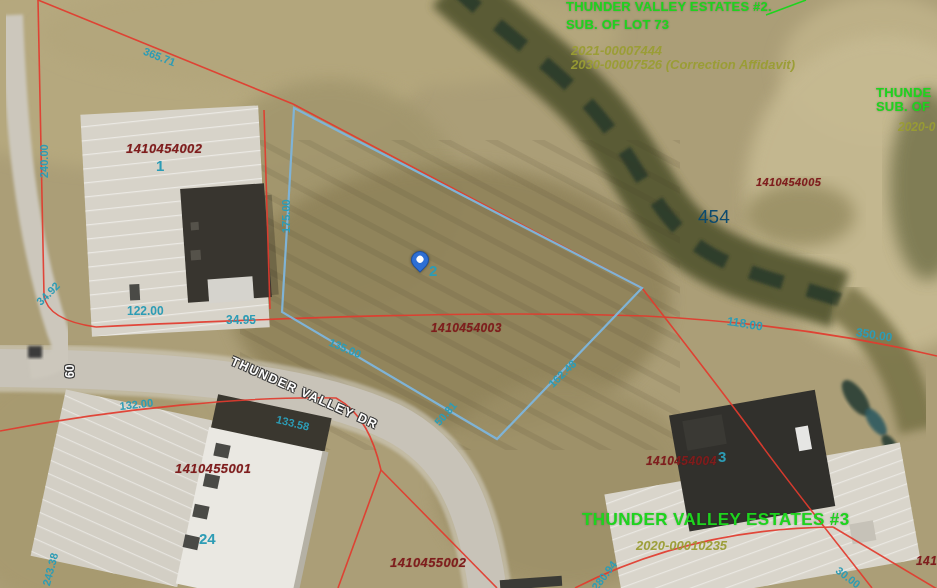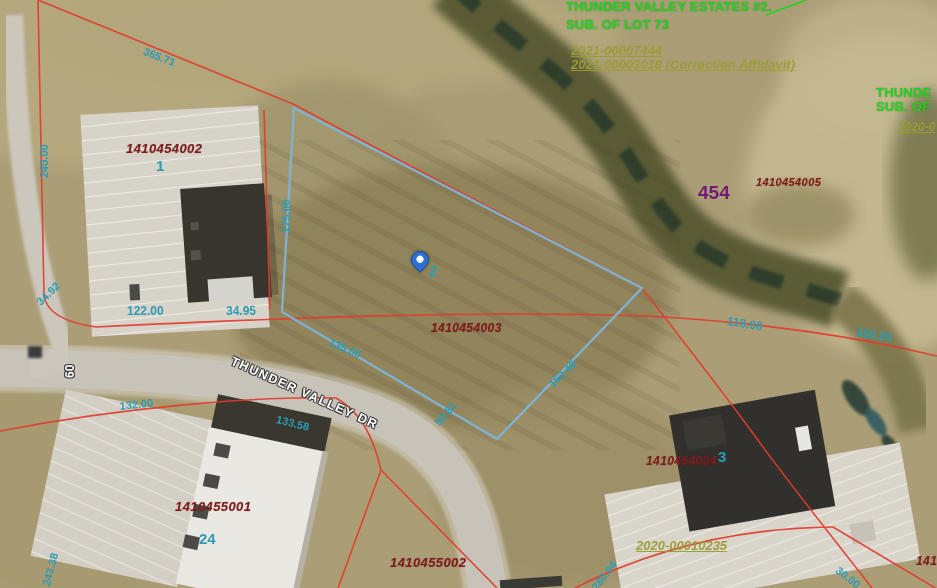--- a/index.html
+++ b/index.html
@@ -3,24 +3,24 @@
 <meta charset="utf-8">
 <style>
   html,body{margin:0;padding:0;background:#222;}
   #map{position:relative;width:937px;height:588px;overflow:hidden;background:#ab9e77;
        font-family:"Liberation Sans",sans-serif;}
   #map svg{position:absolute;left:0;top:0;}
   .lbl{position:absolute;white-space:pre;transform-origin:0 0;line-height:1.1;pointer-events:none;}
   .green{color:#1ed41e;font-weight:bold;font-size:13px;letter-spacing:.2px;
          text-shadow:0 0 2px rgba(0,50,0,.35);}
   .green-big{font-size:17px;letter-spacing:.4px;}
-  .olive{color:#9a9d33;font-style:italic;font-size:13px;font-weight:bold;opacity:.95;text-decoration:underline;}
+  .olive{color:#9a9d33;font-style:italic;font-size:13px;font-weight:bold;opacity:.95;}
   .red-id{color:#7f1d1d;font-style:italic;font-weight:bold;font-size:12px;letter-spacing:.4px;
           text-shadow:0 0 1px rgba(100,0,0,.4);}
-  .red-454{color:#701a75;font-weight:bold;font-size:19px;font-style:normal;}
+  .red-454{color:#0c4a6e;font-weight:normal;font-size:19px;font-style:normal;margin-top:24px;}
   .teal{color:#2d9cb5;font-weight:bold;}
   .lot-num{font-size:15px;}
   .dim{font-size:11px;}
   .road-name{color:#fff;font-weight:bold;font-size:12.5px;letter-spacing:1.5px;
     text-shadow:-1px -1px 0 #3a3a3a,1px -1px 0 #3a3a3a,-1px 1px 0 #3a3a3a,1px 1px 0 #3a3a3a;}
   .road-num{color:#fff;font-weight:bold;font-size:12px;
     text-shadow:-1px -1px 0 #3a3a3a,1px -1px 0 #3a3a3a,-1px 1px 0 #3a3a3a,1px 1px 0 #3a3a3a;}
   .pin{position:absolute;left:411px;top:251px;width:16px;height:16px;background:#2e6fd4;
        border:1px solid #1d4f9e;border-radius:50% 50% 0 50%;transform:rotate(45deg);
        box-shadow:0 0 3px rgba(0,0,0,.45);cursor:pointer;}
@@ -143,43 +143,44 @@
       <path d="M833,527 L937,589"></path>
       <path d="M264,110 L270,309"></path>
     </g>
     <path d="M294,108 L642,288 L497,439 L282,312 Z" stroke="#7fb3d6" stroke-width="2.2" fill="none"></path>
     <path d="M766,15 L806,0" stroke="#1ed41e" stroke-width="1.5"></path>
   </svg>
 
   <span class="lbl green" style="left:566px;top:0">THUNDER VALLEY ESTATES #2.</span>
   <span class="lbl green" style="left:566px;top:18px">SUB. OF LOT 73</span>
   <span class="lbl olive" style="left:571px;top:44px">2021-00007444</span>
-  <span class="lbl olive" style="left:571px;top:58px">2021-00003018 (Correction Affidavit)</span>
+  <span class="lbl olive" style="left:571px;top:58px">2030-00007526 (Correction Affidavit)</span>
   <span class="lbl green" style="left:876px;top:86px">THUNDE</span>
   <span class="lbl green" style="left:876px;top:100px">SUB. OF</span>
   <span class="lbl olive" style="left:898px;top:121px;font-size:12px">2020-0</span>
+  <span class="lbl green green-big" style="left:582px;top:511px">THUNDER VALLEY ESTATES #3</span>
   <span class="lbl olive" style="left:636px;top:539px">2020-00010235</span>
 
   <span class="lbl red-id" style="left:126px;top:142px;font-size:13px">1410454002</span>
   <span class="lbl teal lot-num" style="left:156px;top:158px">1</span>
   <span class="lbl red-id" style="left:431px;top:322px">1410454003</span>
   <span class="lbl teal lot-num" style="left:429px;top:263px">2</span>
   <span class="lbl red-id" style="left:646px;top:455px">1410454004</span>
   <span class="lbl teal lot-num" style="left:718px;top:449px">3</span>
   <span class="lbl red-id" style="left:756px;top:176px;font-size:11px">1410454005</span>
   <span class="lbl red-454" style="left:698px;top:183px">454</span>
-  <span class="lbl red-id" style="left:175px;top:500px;font-size:13px">1410455001</span>
+  <span class="lbl red-id" style="left:175px;top:462px;font-size:13px">1410455001</span>
   <span class="lbl teal lot-num" style="left:199px;top:531px">24</span>
   <span class="lbl red-id" style="left:390px;top:556px;font-size:13px">1410455002</span>
   <span class="lbl red-id" style="left:916px;top:555px">1410</span>
 
   <span class="lbl teal dim" style="left:38px;top:178px;transform:rotate(-90deg)">240.00</span>
   <span class="lbl teal dim" style="left:280px;top:233px;transform:rotate(-90deg)">175.00</span>
   <span class="lbl teal dim" style="left:127px;top:305px;font-size:12px">122.00</span>
-  <span class="lbl teal dim" style="left:226px;top:305px;font-size:12px">34.95</span>
+  <span class="lbl teal dim" style="left:226px;top:314px;font-size:12px">34.95</span>
   <span class="lbl teal dim" style="left:34px;top:299px;transform:rotate(-45deg)">34.92</span>
   <span class="lbl teal dim" style="left:146px;top:45px;transform:rotate(21deg)">365.71</span>
   <span class="lbl teal dim" style="left:332px;top:336px;transform:rotate(23deg)">135.00</span>
   <span class="lbl teal dim" style="left:432px;top:420px;transform:rotate(-49deg)">50.81</span>
   <span class="lbl teal dim" style="left:546px;top:381px;transform:rotate(-44deg)">162.48</span>
   <span class="lbl teal dim" style="left:728px;top:315px;font-size:12px;transform:rotate(9deg)">118.00</span>
   <span class="lbl teal dim" style="left:857px;top:326px;font-size:12px;transform:rotate(9deg)">350.00</span>
   <span class="lbl teal dim" style="left:119px;top:400px;transform:rotate(-6deg)">132.00</span>
   <span class="lbl teal dim" style="left:278px;top:413px;transform:rotate(14deg)">133.58</span>
   <span class="lbl teal dim" style="left:40px;top:584px;transform:rotate(-75deg)">243.38</span>

